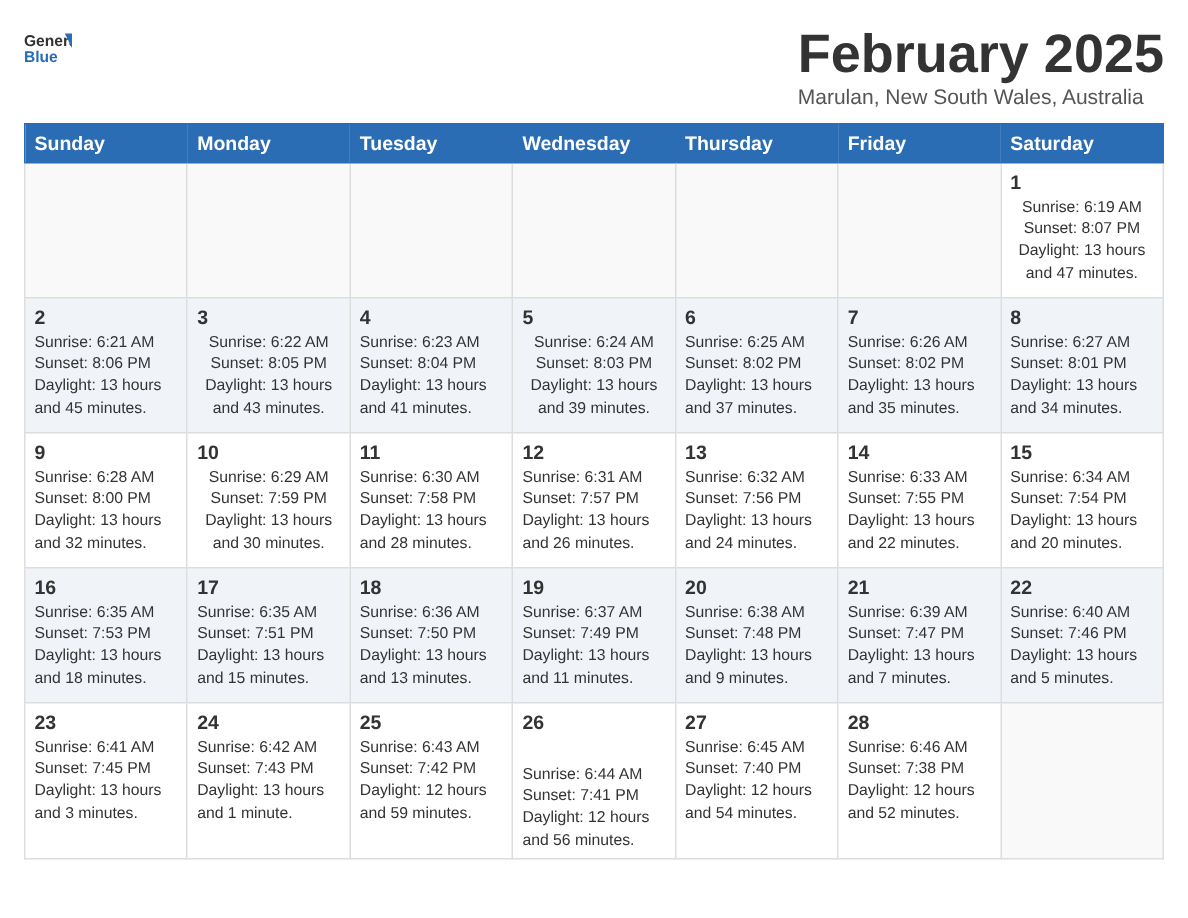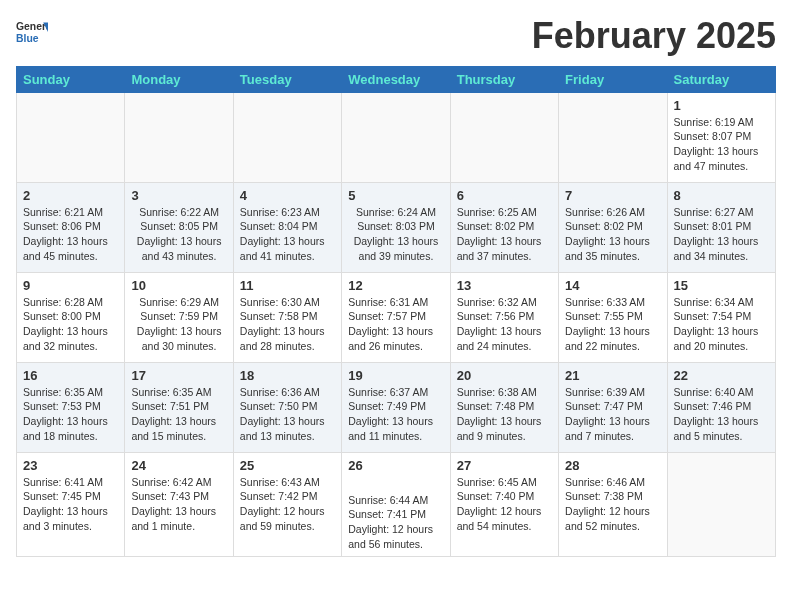--- a/index.html
+++ b/index.html
@@ -38,21 +38,21 @@
       font-size: 14px;
       color: #555;
     }
     .calendar {
       width: 100%;
       border-collapse: collapse;
       border: 1px solid #ccc;
     }
     .calendar th {
       background-color: #2a6db5;
-      color: #5eead4;
+      color: #ffffff;
       text-align: left;
       padding: 5px 6px;
       font-size: 13px;
       font-weight: bold;
       border: 1px solid #2a6db5;
     }
     .calendar td {
       width: 14.28%;
       vertical-align: top;
       padding: 5px 6px;
@@ -85,20 +85,21 @@
 <div class="header">
   <div class="logo">
     <svg class="logo-icon" viewBox="0 0 40 40" xmlns="http://www.w3.org/2000/svg">
       <text x="0" y="18" font-size="13" font-weight="bold" fill="#333">General</text>
       <text x="0" y="32" font-size="13" font-weight="bold" fill="#2a6db5">Blue</text>
       <polygon points="34,8 40,8 40,20" fill="#2a6db5"></polygon>
     </svg>
   </div>
   <div class="title-block">
     <div class="month-year">February 2025</div>
+    <div class="location">Marulan, New South Wales, Australia</div>
   </div>
 </div>
 
 <table class="calendar">
   <thead>
     <tr>
     <th>Sunday</th>
         <th>Monday</th>
         <th>Tuesday</th>
         <th>Wednesday</th>
@@ -110,21 +111,21 @@
   <tbody id="calendar-body">
   <tr>
         <td class="empty"></td>
         <td class="empty"></td>
         <td class="empty"></td>
         <td class="empty"></td>
         <td class="empty"></td>
         <td class="empty"></td>
         <td>
           <div class="day-number">1</div>
-          <div class="day-info" style="white-space: pre-line;">Sunrise: 6:19 AM
+          <div class="day-info" style="white-space: pre-line; text-align: center;">Sunrise: 6:19 AM
 Sunset: 8:07 PM
 Daylight: 13 hours
 and 47 minutes.</div>
         </td>
       </tr>
       <tr class="alt-row">
         <td>
           <div class="day-number">2</div>
           <div class="day-info" style="white-space: pre-line;">Sunrise: 6:21 AM
 Sunset: 8:06 PM

